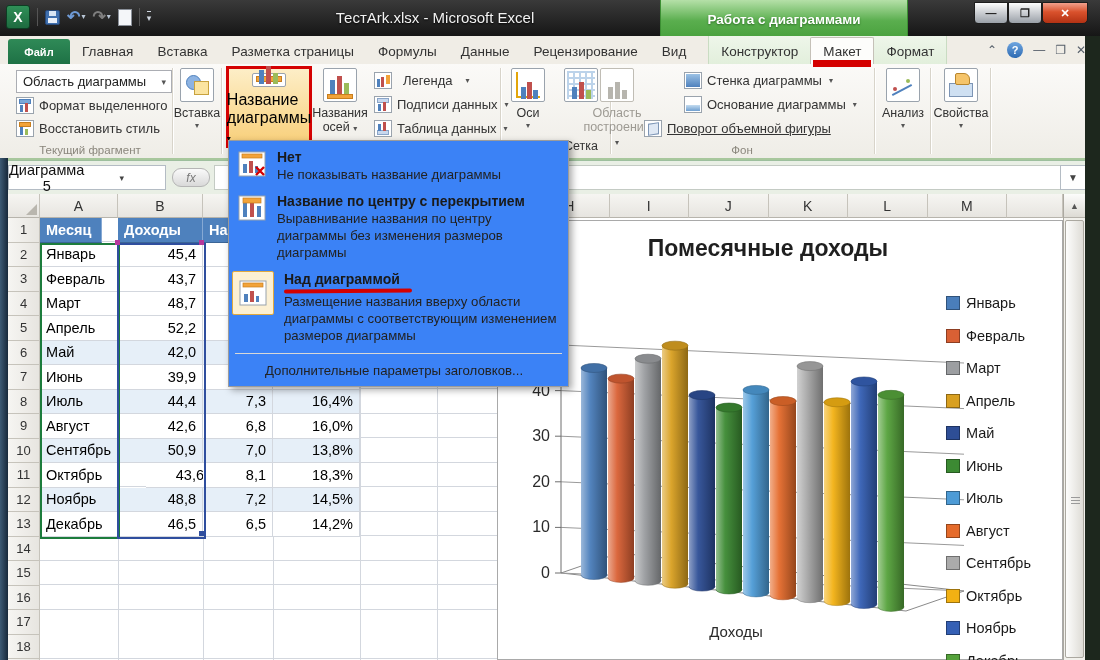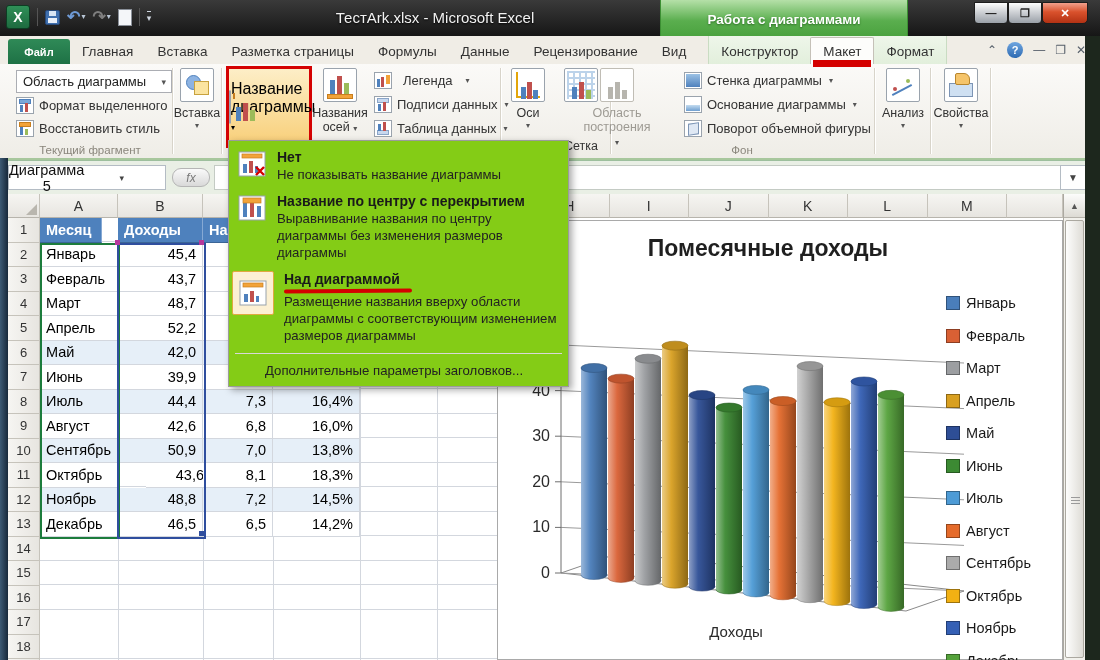--- a/index.html
+++ b/index.html
@@ -64,21 +64,21 @@
   .bigbtn .car{font-size:8px;color:#555;margin-top:1px;}
   .ic30{width:32px;height:32px;background:#fff;border:1px solid #9aa3ad;border-radius:2px;position:relative;margin-bottom:4px;}
   .ic30 i{position:absolute;bottom:2px;width:5px;background:#4f81bd;}
   .ic30 i.r{background:#c0504d;}
   .ic30 i.g{background:#9bbb59;}
   .ic30 .strip{position:absolute;left:3px;top:2px;right:3px;height:4px;background:#f2a33a;border:1px solid #c87e1e;}
   .disabled, .disabled .lbl{color:#9d9a93;}
   .disabled .ic30{border-color:#c0bdb5;}
   .disabled .ic30 i{background:#b7b5ae !important;}
   .hl-btn{position:absolute;left:226px;top:2px;width:80px;height:76px;border:3px solid #d40202;
-    background:linear-gradient(#fdeec7,#f8cf79);display:flex;flex-direction:row;align-items:center;z-index:20;}
+    background:linear-gradient(#fdeec7,#f8cf79);display:flex;flex-direction:column;align-items:center;z-index:20;}
   
   .fbar{position:absolute;left:0;top:160px;width:1100px;height:33px;background:#e9efe5;
     border-top:1px solid #9dbf9d;border-bottom:1px solid #9dbf9d;}
   .namebox{position:absolute;left:8px;top:4px;width:156px;height:23px;background:#fff;border:1px solid #b4bcc4;
     font-size:14.5px;color:#111;display:flex;align-items:center;}
   .namebox span{flex:1;text-align:center;}
   .namebox .car{color:#444;font-size:9px;margin-right:6px;}
   .fxpill{position:absolute;left:172px;top:7px;width:36px;height:17px;border-radius:9px;
     background:linear-gradient(#fafafa,#d9d9d9);border:1px solid #b5b5b5;color:#7a7a7a;
     font-style:italic;font-size:12px;display:flex;align-items:center;justify-content:center;}
@@ -116,21 +116,21 @@
   .sw{width:12px;height:12px;flex:none;}
   
   .vscroll{position:absolute;left:1063px;top:0;width:22px;height:466px;background:#f2f1ec;border-left:1px solid #aba8a0;box-sizing:border-box;}
   .vs-up{position:absolute;left:0;top:0;width:21px;height:23px;background:linear-gradient(#fcfcfb,#dddbd4);
     border-bottom:1px solid #b5b2aa;display:flex;align-items:center;justify-content:center;font-size:9px;color:#555;}
   .vs-thumb{position:absolute;left:1px;top:26px;width:19px;height:438px;background:linear-gradient(90deg,#fdfdfc,#dedcd6);
     border:1px solid #aba8a0;border-radius:2px;box-sizing:border-box;}
   .vs-grip{position:absolute;left:5px;top:276px;width:9px;height:8px;
     background:repeating-linear-gradient(#9a9a9a 0 1px,transparent 1px 3px);}
   
-  .dropdown{position:absolute;left:228px;top:140px;width:339px;background:#84cc16;border:1px solid #9b9b9b;
+  .dropdown{position:absolute;left:228px;top:140px;width:339px;background:#3b82f6;border:1px solid #9b9b9b;
     box-shadow:3px 3px 7px rgba(0,0,0,.35);z-index:50;padding:4px 0 2px 0;}
   .dd-item{display:flex;padding:4px 8px 6px 8px;gap:10px;}
   .dd-icon{width:30px;flex:none;display:flex;justify-content:center;align-items:flex-start;padding-top:2px;}
   .dd-iconbox{width:40px;height:42px;border:1px solid #e0a93f;background:#fcf0d3;border-radius:2px;
     display:flex;align-items:center;justify-content:center;flex:none;margin-left:-5px;}
   .dd-title{font-size:14px;font-weight:bold;color:#1a1a1a;line-height:17px;}
   .dd-desc{font-size:13.2px;color:#222;line-height:17px;max-width:286px;}
   .red-underline{width:128px;height:4px;background:#d40000;border-radius:2px;transform:rotate(-.5deg);margin-top:1px;}
   .dd-sep{height:1px;background:#d8d8d8;margin:3px 6px;}
   .dd-footer{font-size:13.2px;color:#222;padding:6px 8px 6px 36px;}
@@ -322,21 +322,21 @@
       <span>Стенка диаграммы</span>
         <span class="car">▾</span>
     </div>
     <div class="sbtn" style="left:684px;top:32px;">
       <span class="ic16">
           <span style="position:absolute;left:1px;right:1px;bottom:1px;height:6px;background:linear-gradient(#c4dcf0,#6f9fd0);"></span>
         </span>
       <span>Основание диаграммы</span>
         <span class="car">▾</span>
     </div>
-    <div class="sbtn" style="left:684px;top:56px;">
+    <div class="sbtn" style="left:644px;top:56px;text-decoration:underline;">
       <span class="ic16">
           <span style="position:absolute;left:3px;top:2px;width:9px;height:10px;background:#dfe8f4;border:1px solid #7d95b5;transform:skewY(-8deg);"></span>
         </span>
       <span>Поворот объемной фигуры</span>
     </div>
     <div class="grp-label" style="left:614px;width:256px;">Фон</div>
     <div class="gsep" style="left:874px;"></div>
 
     <div class="bigbtn" style="left:878px;width:50px;">
       <div class="ic30">

